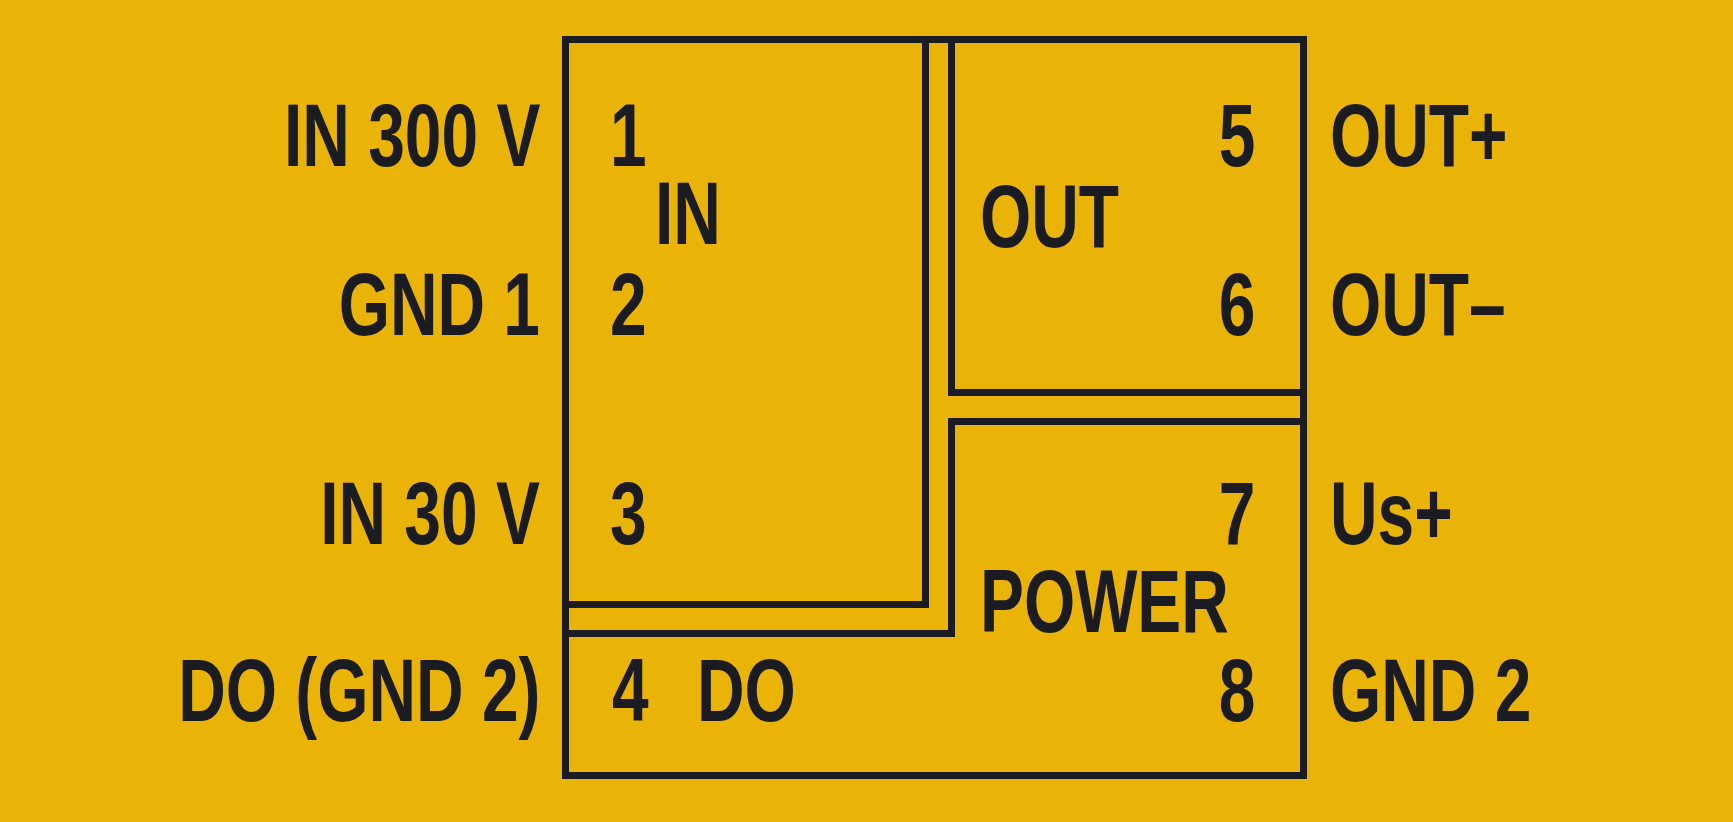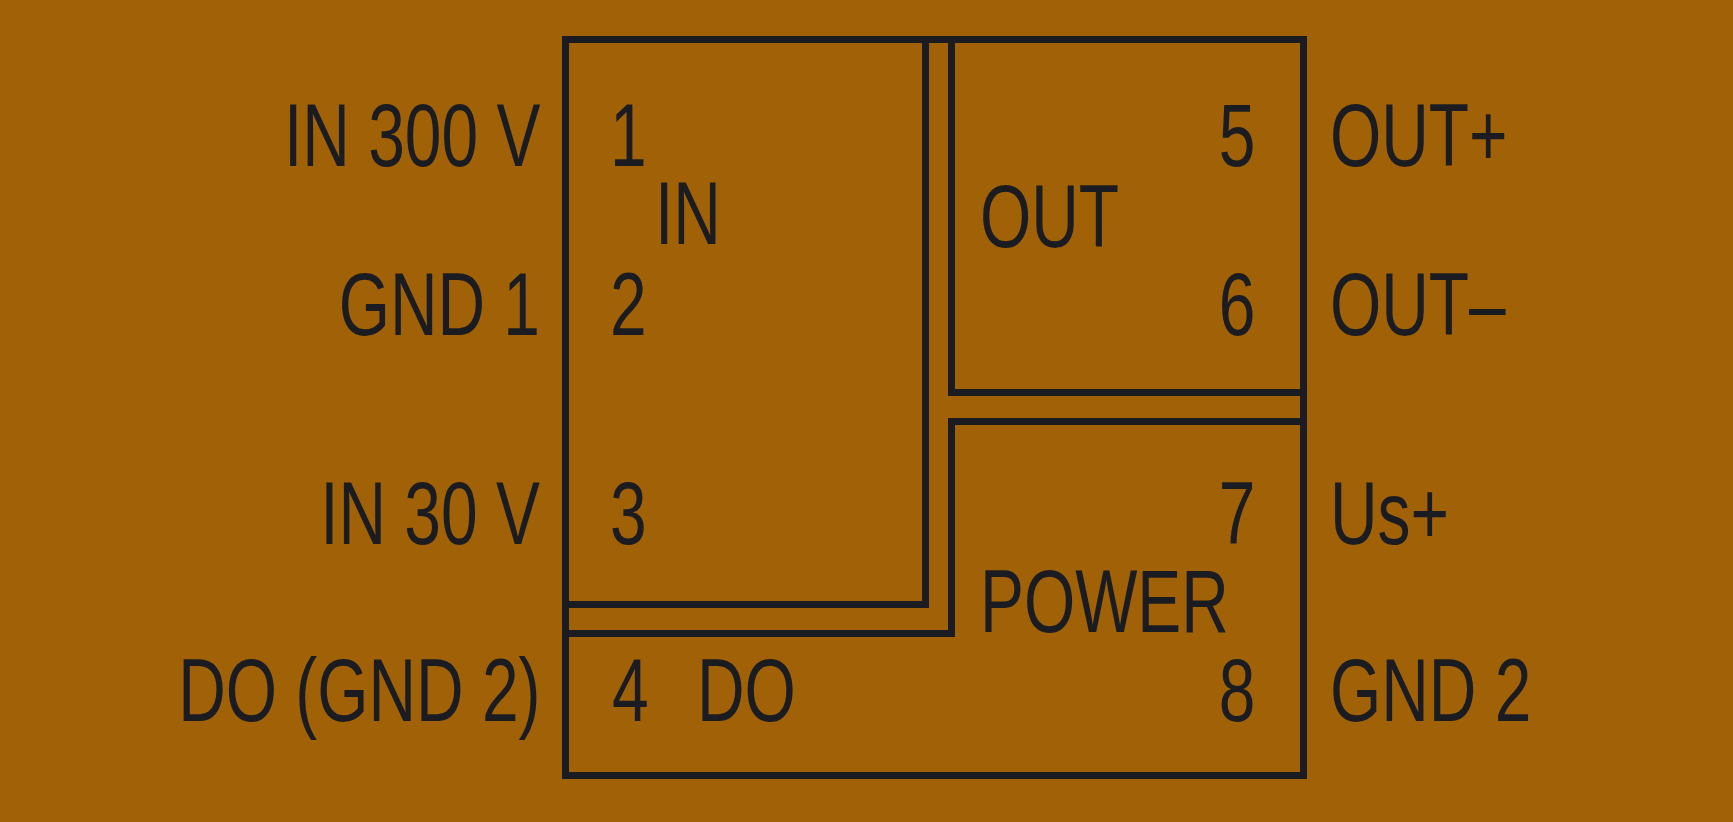--- a/index.html
+++ b/index.html
@@ -4,23 +4,24 @@
 <style>
   html, body {
     margin: 0;
     padding: 0;
     background: #ffffff;
   }
   .canvas {
     position: relative;
     width: 1733px;
     height: 822px;
-    background: #a16207;
+    background: #eab308;
     overflow: hidden;
     font-family: "Liberation Sans", sans-serif;
+    font-weight: bold;
   }
   
   .line {
     position: absolute;
     background: #1a1c22;
   }
   .outline {
     position: absolute;
     border: 7px solid #1a1c22;
     box-sizing: border-box;

